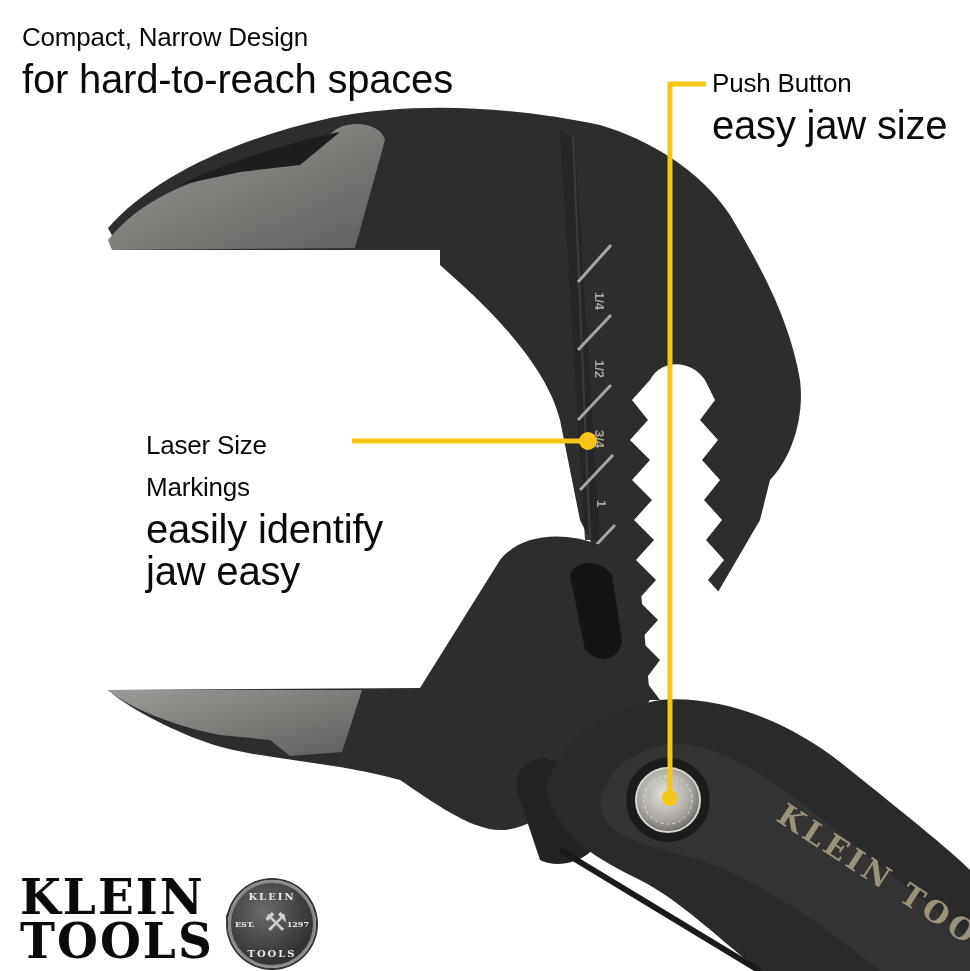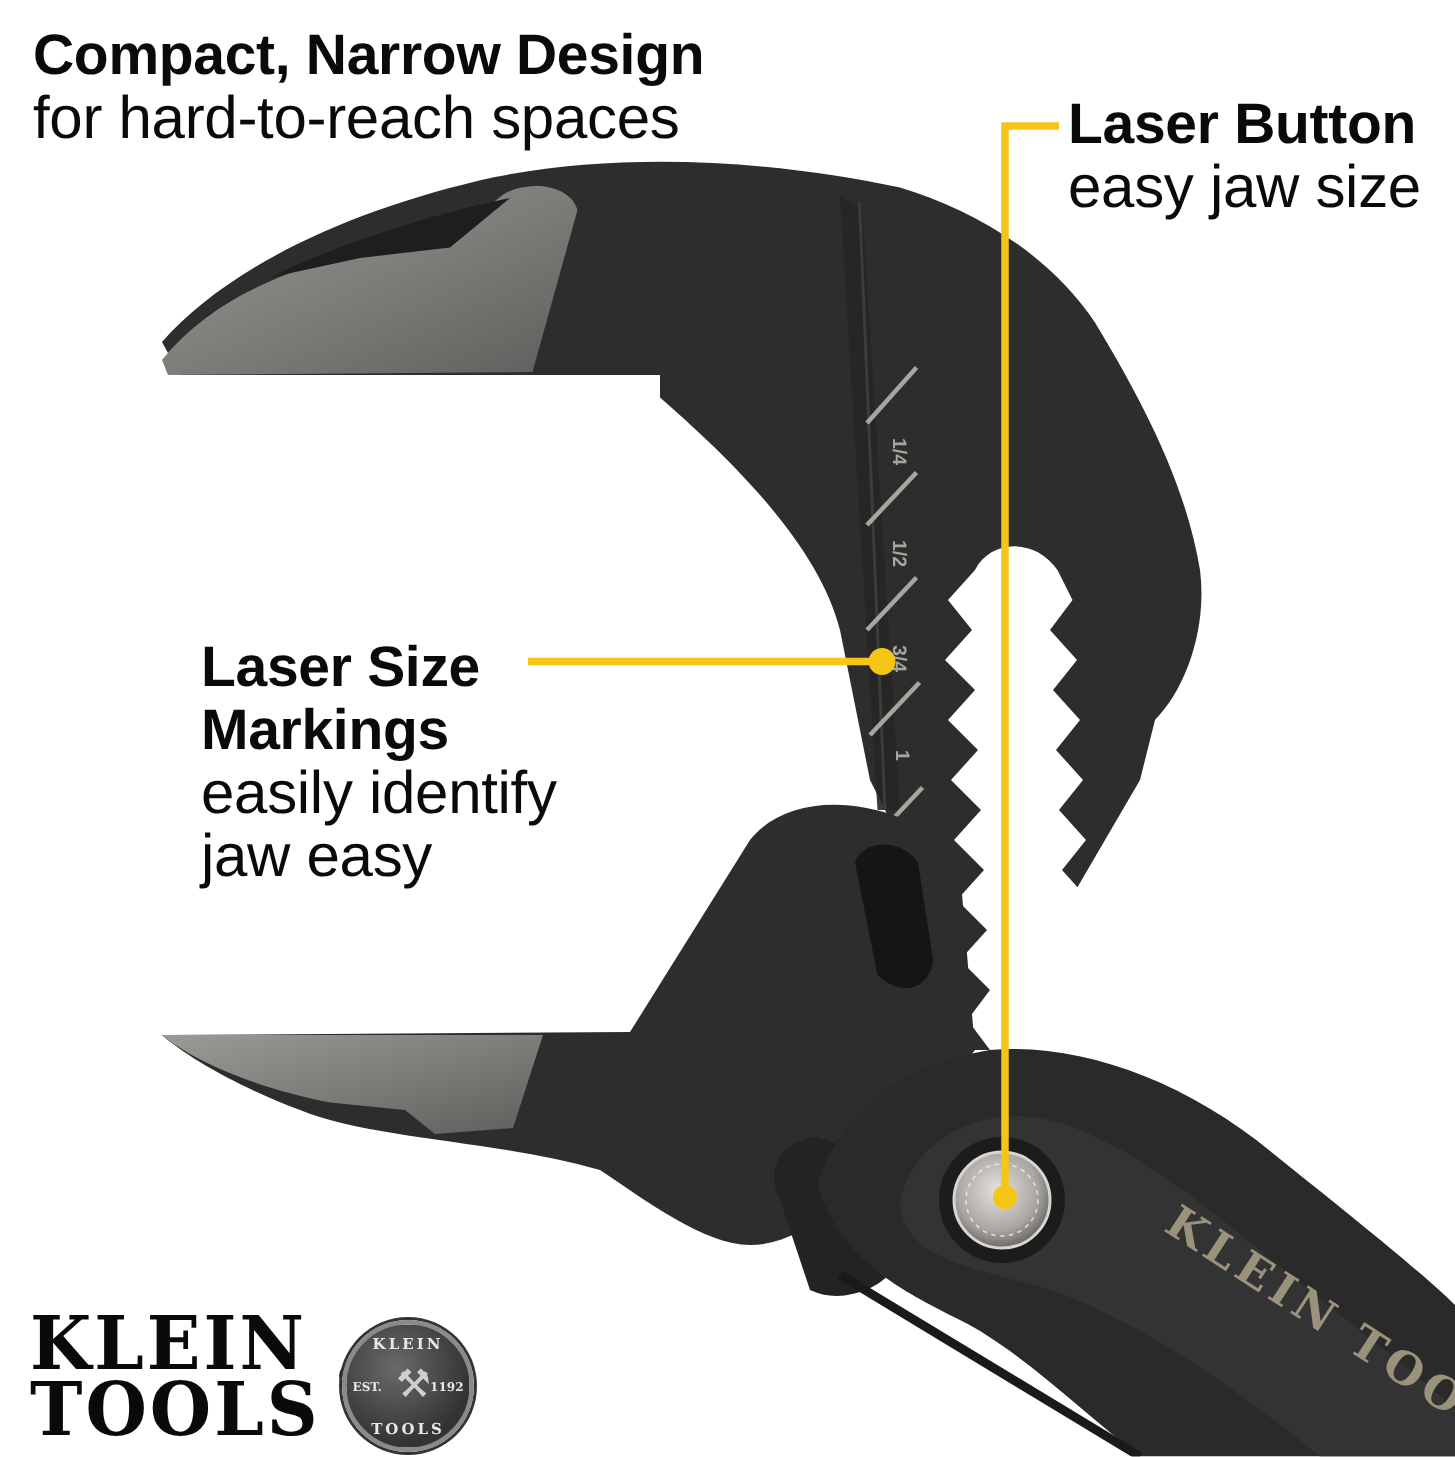--- a/index.html
+++ b/index.html
@@ -1,25 +1,25 @@
 <!DOCTYPE html>
 <html><head>
 <meta charset="utf-8">
 <style>
   html, body { margin: 0; padding: 0; background: #ffffff; }
   body { width: 970px; height: 971px; position: relative; overflow: hidden;
          font-family: "Liberation Sans", "DejaVu Sans", sans-serif; color: #0a0a0a; }
   .stage { position: absolute; left: 0; top: 0; width: 970px; height: 971px; }
   svg.art { position: absolute; left: 0; top: 0; }
   .txt { position: absolute; white-space: nowrap; letter-spacing: -0.2px; }
-  .h { font-weight: bold; font-size: 38px; line-height: 42px; }
+  .h { font-weight: normal; font-size: 26px; line-height: 42px; }
   .s { font-weight: normal; font-size: 40px; line-height: 42px; }
   #compact { left: 22px; top: 16px; }
   #push { left: 712px; top: 62px; }
-  #laser { left: 134px; top: 424px; }
+  #laser { left: 146px; top: 424px; }
   .logo { position: absolute; left: 20px; top: 874px; width: 210px; height: 92px; }
   .logo .word { position: absolute; left: 0; font-family: "DejaVu Serif", "Liberation Serif", serif;
                 font-weight: 900; font-size: 47px; line-height: 44px; letter-spacing: 2px; color: #0a0a0a;
                 transform: scaleY(1.05); transform-origin: left top; }
   .logo .w1 { top: 0; }
   .logo .w2 { top: 44px; }
   .reg { position: absolute; left: 206px; top: 36px; font-size: 11px; color: #222;
          border: 1px solid #222; border-radius: 50%; width: 12px; height: 12px; line-height: 12px; text-align: center;
          font-family: "Liberation Sans", sans-serif; }
   .seal { position: absolute; left: 228px; top: 880px; width: 82px; height: 82px; border-radius: 50%;
@@ -125,36 +125,36 @@
     <circle cx="670" cy="798" r="8" fill="#f5c518"></circle>
     <circle cx="588" cy="441" r="9" fill="#f5c518"></circle>
   </svg>
 
   <div class="txt" id="compact">
     <div class="h">Compact, Narrow Design</div>
     <div class="s">for hard-to-reach spaces</div>
   </div>
 
   <div class="txt" id="push">
-    <div class="h">Laser Button</div>
+    <div class="h">Push Button</div>
     <div class="s">easy jaw size</div>
   </div>
 
   <div class="txt" id="laser">
     <div class="h">Laser Size</div>
     <div class="h">Markings</div>
     <div class="s">easily identify</div>
     <div class="s">jaw easy</div>
   </div>
 
   <div class="logo">
     <div class="word w1">KLEIN</div>
     <div class="word w2">TOOLS</div>
     <div class="reg">R</div>
   </div>
   <div class="seal">
     <span class="top">KLEIN</span>
     <span class="l">EST.</span>
     <span class="fig">⚒</span>
-    <span class="r">1192</span>
+    <span class="r">1297</span>
     <span class="bot">TOOLS</span>
   </div>
 </div>
 
 </body></html>

